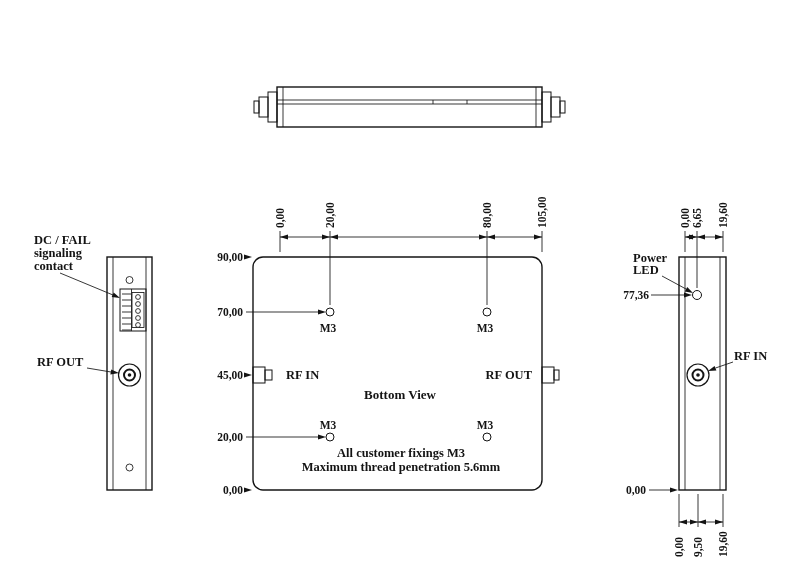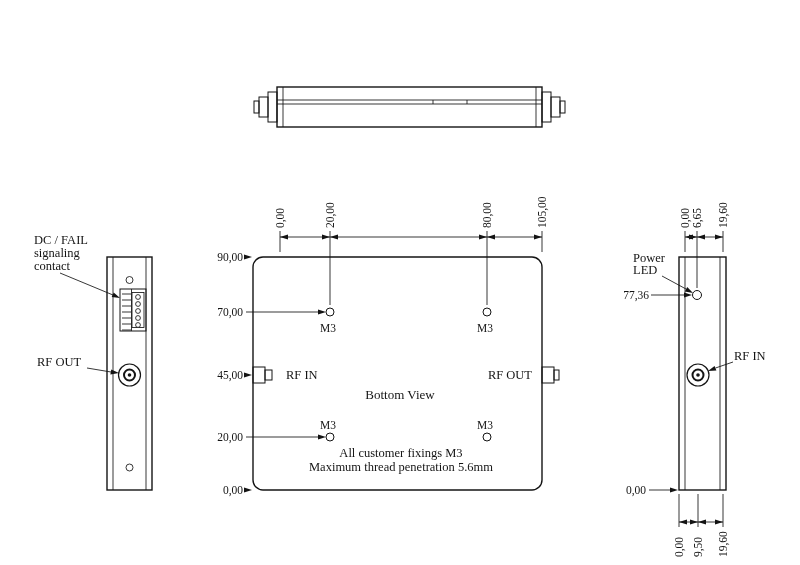--- a/index.html
+++ b/index.html
@@ -1,16 +1,16 @@
 <!DOCTYPE html>
 <html><head>
 <meta charset="utf-8">
 <style>
   html, body { margin: 0; padding: 0; background: #ffffff; }
-  .page { width: 800px; height: 565px; background: #ffffff; position: relative; }
+  .page { width: 800px; height: 565px; background: #ffffff; position: relative; font-weight: bold; }
   svg { display: block; }
   text { font-family: "Liberation Serif", serif; fill: #141414; stroke: none; }
   .dim { font-size: 11.5px; }
   .ann { font-size: 12.5px; }
   .cap { font-size: 13px; }
   .thin { stroke-width: 0.85; }
   .body-line { stroke-width: 1.4; }
   .mid { stroke-width: 1.0; }
   .arrow { fill: #141414; stroke: none; }
 </style>

